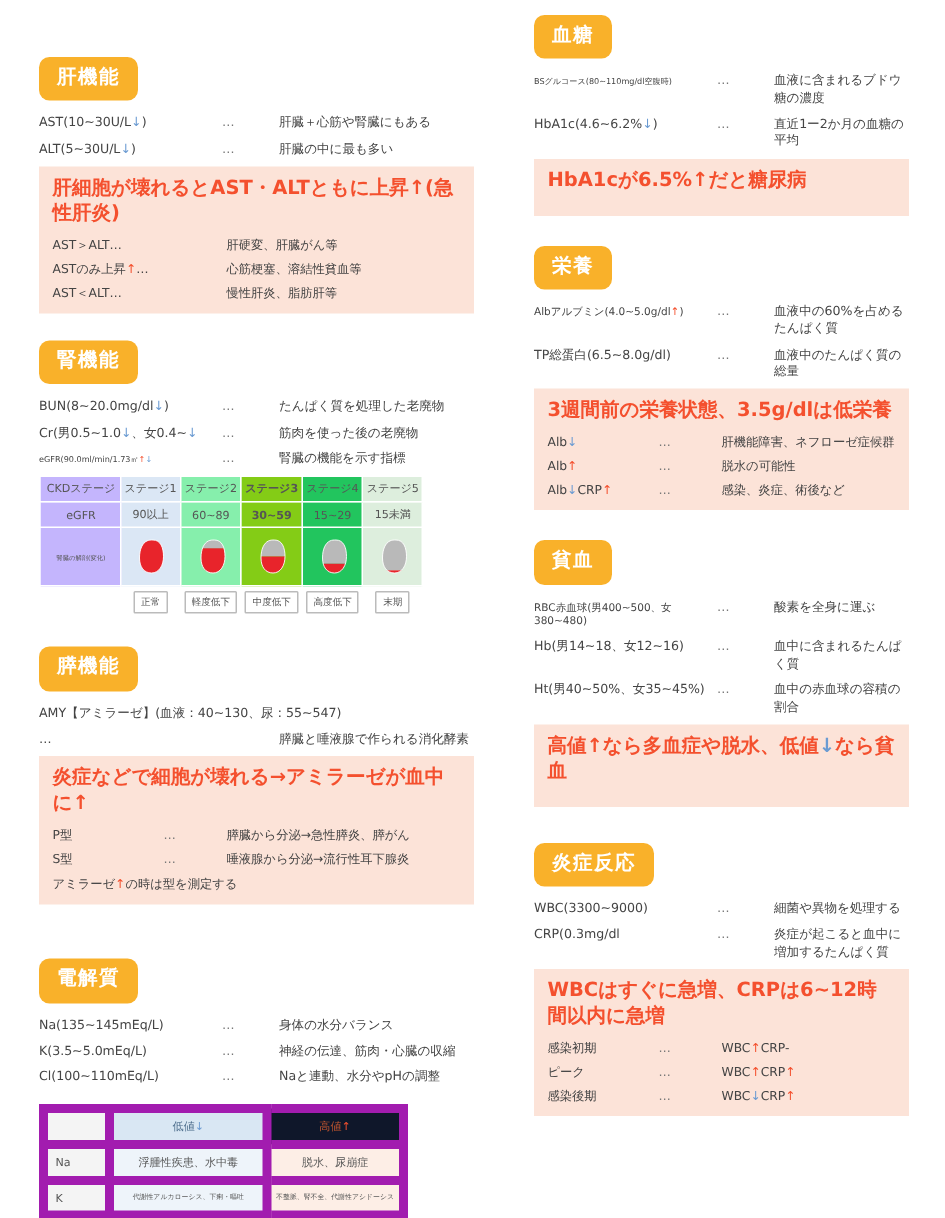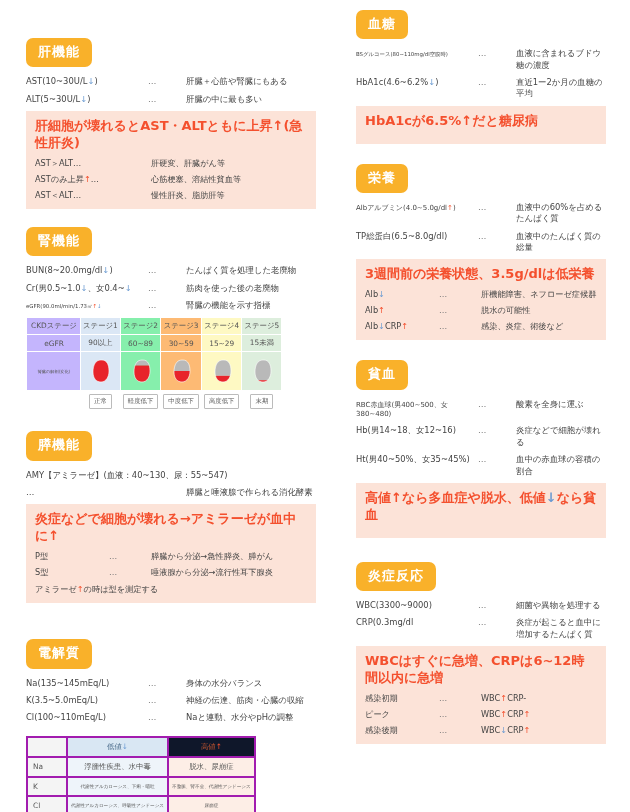--- a/index.html
+++ b/index.html
@@ -71,35 +71,35 @@
   table.ckd td{
     border:1px solid #ffffff;
     text-align:center;
     padding:3px 2px;
     color:#555;
     white-space:nowrap;
   }
   table.ckd td.hdr-label{background:#c4b5fd;text-align:center;padding-left:3px;width:48px;}
   table.ckd td.s1{background:#dbe7f5;}
   table.ckd td.s2{background:#86efac;}
-  table.ckd td.s3{background:#fdba74;}
-  table.ckd td.s4{background:#fef9c3;}
+  table.ckd td.s3{background:#84cc16;font-weight:bold;}
+  table.ckd td.s4{background:#22c55e;}
   table.ckd td.s5{background:#ddeedd;}
   table.ckd td.pic{height:34px;vertical-align:middle;padding:2px;}
   .tinylbl{font-size:4.2px;color:#777;line-height:1.2;}
   .kid-wrap{display:flex;justify-content:center;align-items:center;height:26px;}
   .caplbl{
     display:inline-block;border:1px solid #bbb;background:#fff;
     font-size:6.4px;padding:2px 4px;color:#555;border-radius:1px;
   }
   .cap-row td{border:none;background:transparent;padding-top:3px;}
 
   
   table.el{border-collapse:collapse;font-size:7.4px;margin-top:12px;}
-  table.el td{border:2px solid #a21caf;padding:4px 3px;text-align:center;color:#555;}
+  table.el td{border:6px solid #a21caf;padding:4px 3px;text-align:center;color:#555;}
   table.el td.rh{background:#f4f4f4;text-align:left;width:30px;padding-left:5px;}
   table.el td.blank{background:#f4f4f4;}
   table.el td.lowh{background:#d9e7f3;color:#4a6b8a;}
   table.el td.highh{background:#0f172a;color:#c4562f;}
   table.el td.lowc{background:#eef4fa;}
   table.el td.highc{background:#fdeee6;}
   table.el td.xs{font-size:4.6px;letter-spacing:0;}
 </style>
 </head>
 <body>
@@ -387,21 +387,21 @@
     <div style="margin-bottom:24px">
       <div class="section"><div class="badge">貧血</div><div class="rows">
           <div class="row small-term">
             <div class="term">RBC赤血球(男400~500、女380~480)</div>
             <div class="dots">…</div>
             <div class="desc">酸素を全身に運ぶ</div>
           </div>
           <div class="row">
             <div class="term">Hb(男14~18、女12~16)</div>
             <div class="dots">…</div>
-            <div class="desc">炎症などで細胞が壊れる</div>
+            <div class="desc">血中に含まれるたんぱく質</div>
           </div>
           <div class="row">
             <div class="term">Ht(男40~50%、女35~45%)</div>
             <div class="dots">…</div>
             <div class="desc">血中の赤血球の容積の割合</div>
           </div>
         </div><div class="note">
           <div class="note-title">高値<span class="up">↑</span>なら多血症や脱水、低値<span class="down">↓</span>なら貧血</div>
         </div></div>
     </div>

